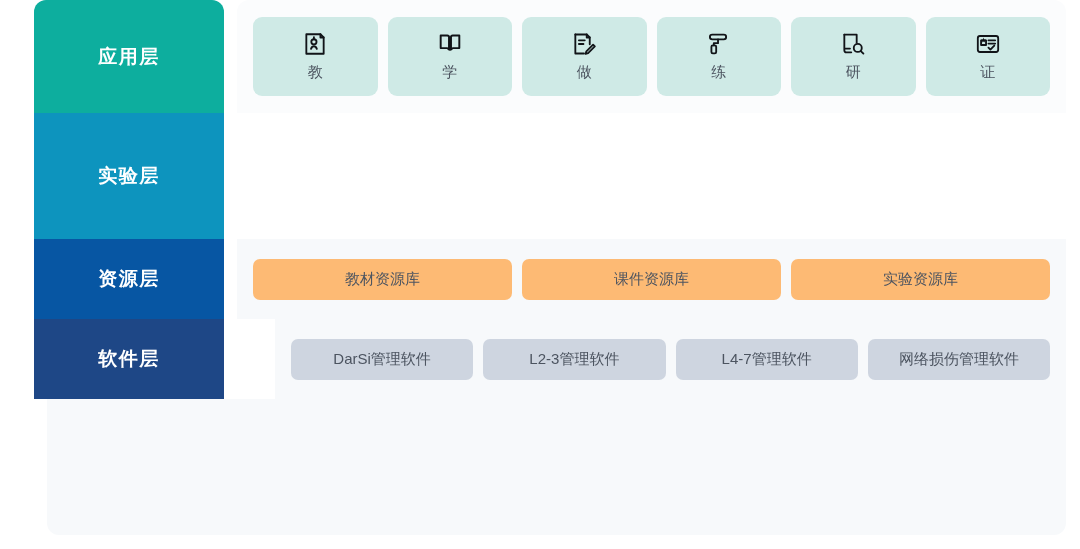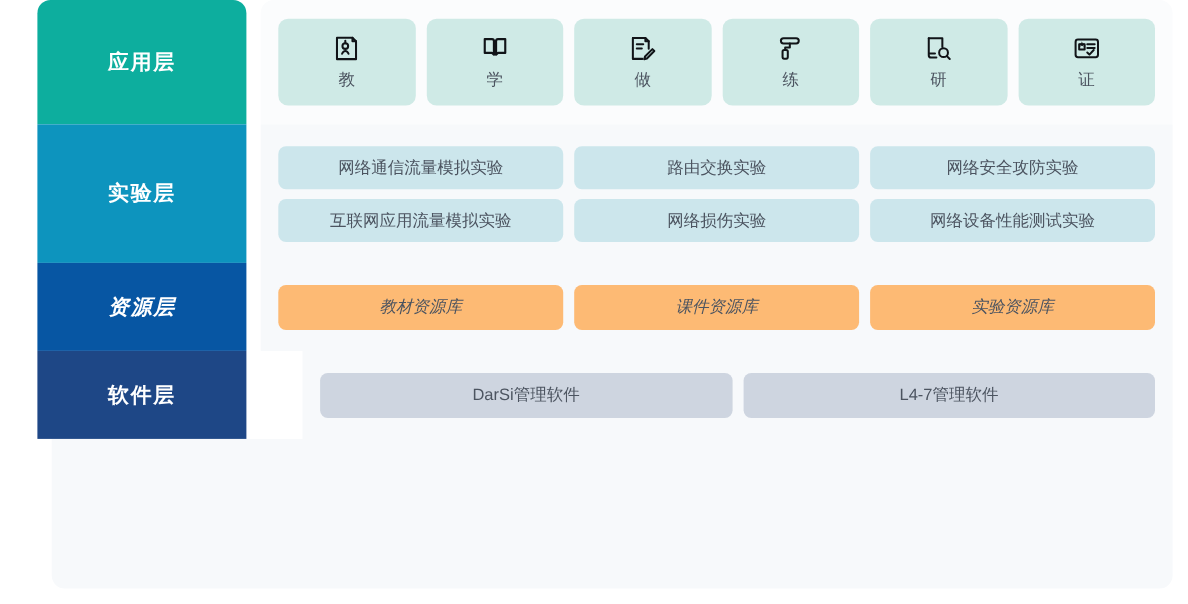--- a/index.html
+++ b/index.html
@@ -25,21 +25,21 @@
   
   .layer-row {
     display: flex;
     align-items: stretch;
     width: 100%;
     padding: 0 14px 0 34px;
   }
 
   .row-app    { height: 113px; }
   .row-exp    { height: 126px; }
-  .row-res    { height:  80px; font-style: italic; }
+  .row-res    { height:  80px; }
   .row-soft   { height:  80px; gap: 38px; }
   .row-infra  { height: 136px; }
 
   
   .layer-label {
     width: 190px;
     flex: 0 0 190px;
     display: flex;
     align-items: center;
     justify-content: center;
@@ -224,32 +224,20 @@
         </div>
 
       </div>
     </div>
   </div>
 
   <div class="layer-row row-exp">
     <div class="layer-label lbl-exp">
       <span>实验层</span>
     </div>
-    <div class="layer-content">
-      <div class="tile-row">
-        <div class="pill pill-exp">网络通信流量模拟实验</div>
-        <div class="pill pill-exp">路由交换实验</div>
-        <div class="pill pill-exp">网络安全攻防实验</div>
-      </div>
-      <div class="tile-row">
-        <div class="pill pill-exp">互联网应用流量模拟实验</div>
-        <div class="pill pill-exp">网络损伤实验</div>
-        <div class="pill pill-exp">网络设备性能测试实验</div>
-      </div>
-    </div>
   </div>
 
   <div class="layer-row row-res">
     <div class="layer-label lbl-res">
       <span>资源层</span>
     </div>
     <div class="layer-content">
       <div class="tile-row">
         <div class="pill pill-res">教材资源库</div>
         <div class="pill pill-res">课件资源库</div>
@@ -258,21 +246,23 @@
     </div>
   </div>
 
   <div class="layer-row row-soft">
     <div class="layer-label lbl-soft">
       <span>软件层</span>
     </div>
     <div class="layer-content">
       <div class="tile-row">
         <div class="pill pill-soft">DarSi管理软件</div>
+        <div class="pill pill-soft">L2-3管理软件</div>
         <div class="pill pill-soft">L4-7管理软件</div>
+        <div class="pill pill-soft">网络损伤管理软件</div>
       </div>
     </div>
   </div>
 
   <div class="layer-row row-infra">
     <div class="layer-content content-infra">
     </div>
   </div>
 
 </div>

